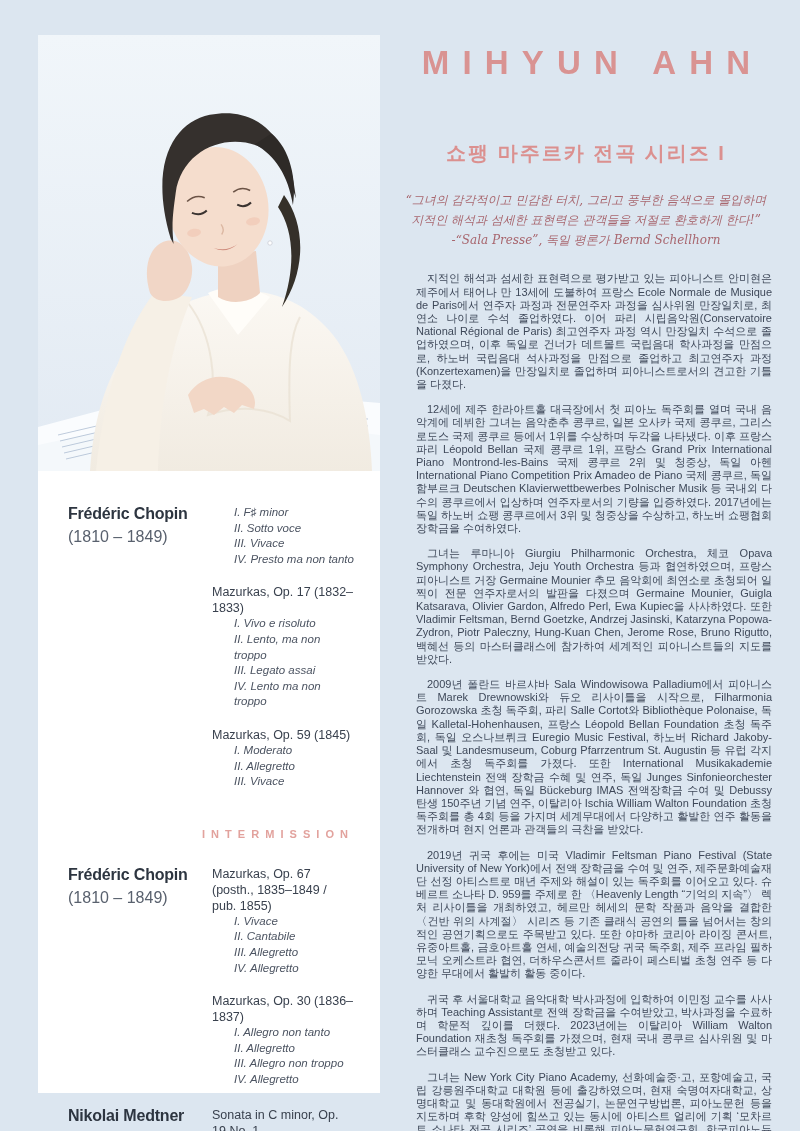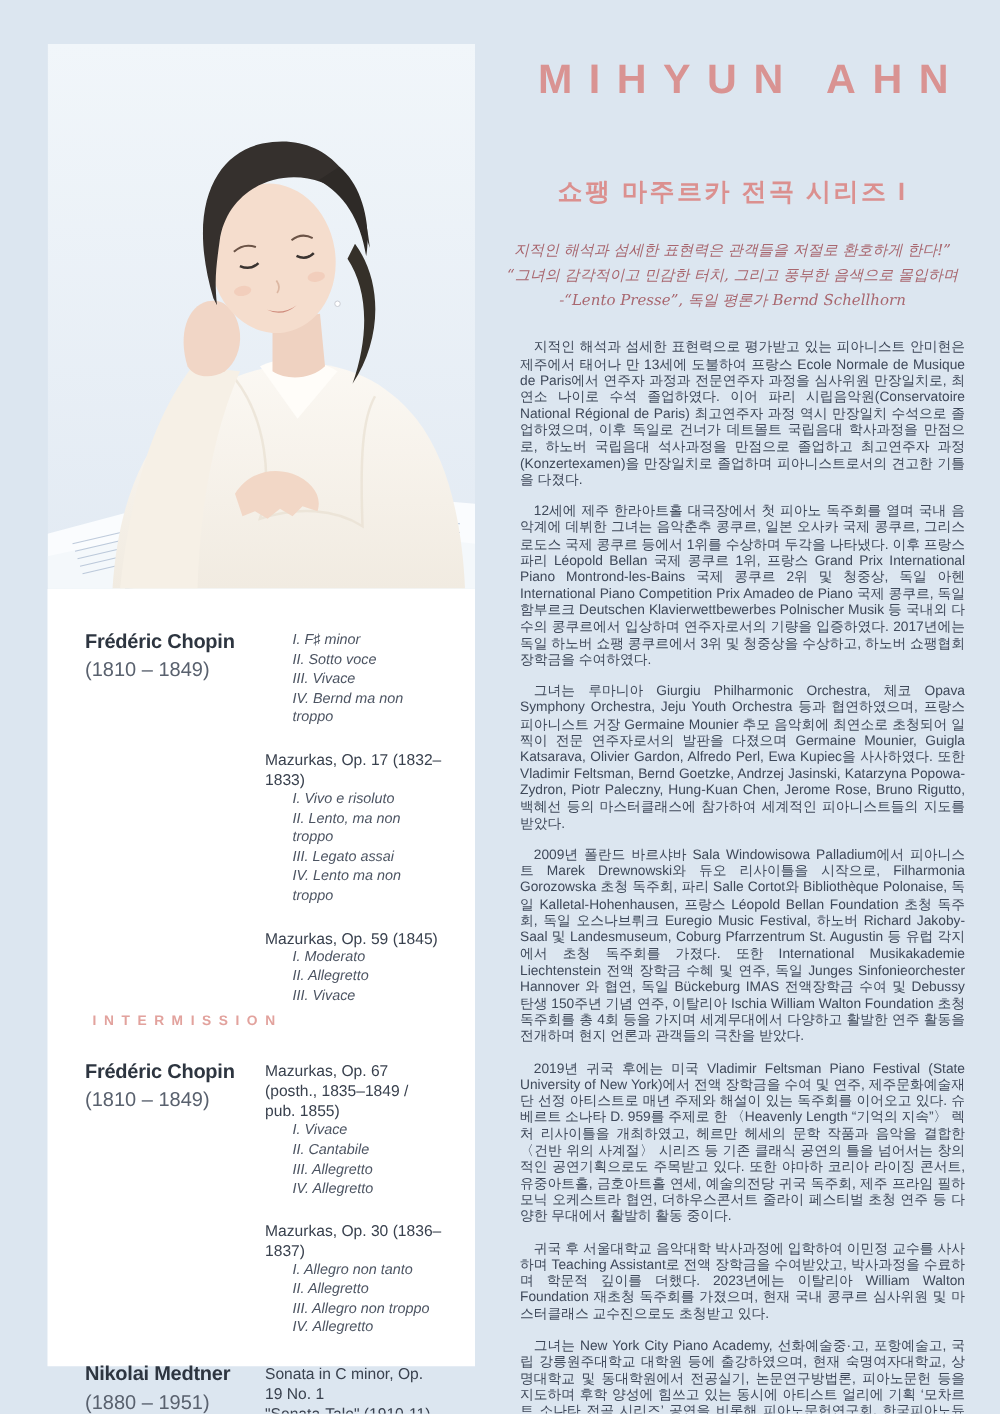--- a/index.html
+++ b/index.html
@@ -15,26 +15,26 @@
 
   .prow{display:flex;align-items:flex-start;}
   .pcomp{width:144px;flex:none;}
   .cname{font-size:16px;font-weight:700;color:#2d3540;letter-spacing:-0.2px;}
   .cdates{font-size:16px;color:#59616e;margin-top:5px;}
   .works{flex:1;}
   .work{margin-bottom:17px;}
   .work:last-child{margin-bottom:0;}
   .wtitle,.wsub{font-size:12.5px;color:#39414e;line-height:16px;}
   .mv{font-size:11.5px;font-style:italic;color:#4c5462;line-height:15.6px;margin-left:22px;}
-  .intermission{text-align:left;color:#e2a29d;font-size:11px;font-weight:600;
-                letter-spacing:0.55em;text-indent:0.55em;margin:6px 0 26px 0;}
+  .intermission{text-align:right;color:#e2a29d;font-size:11px;font-weight:600;
+                letter-spacing:0.55em;text-indent:0.55em;margin:38px 0 26px 0;}
 
   
   .right-col{position:absolute;left:400px;top:0;width:372px;}
-  .artist-name{margin-top:44px;text-align:right;font-size:33px;font-weight:700;
+  .artist-name{margin-top:44px;text-align:center;font-size:33px;font-weight:700;
                letter-spacing:0.40em;text-indent:0.40em;color:#d99392;white-space:nowrap;}
   .series-title{margin-top:58px;text-align:center;font-size:20px;font-weight:700;
                 letter-spacing:2px;color:#db908f;}
   .quote{margin-top:24px;text-align:center;font-family:"DejaVu Serif",serif;font-style:italic;
          font-size:12px;line-height:1.65;color:#a8666e;}
   .bio{margin-top:22px;color:#3e4859;font-size:11px;line-height:13.2px;text-align:justify;}
   .bio p{margin:0 0 12px 16px;text-indent:11px;}
 </style>
 </head>
 <body>
@@ -113,21 +113,21 @@
     <div class="prow">
       <div class="pcomp">
         <div class="cname">Frédéric Chopin</div>
         <div class="cdates">(1810 – 1849)</div>
       </div>
       <div class="works">
         <div class="work">
           <div class="mv">I. F♯ minor</div>
           <div class="mv">II. Sotto voce</div>
           <div class="mv">III. Vivace</div>
-          <div class="mv">IV. Bernd ma non troppo</div>
+          <div class="mv">IV. Presto ma non tanto</div>
         </div>
         <div class="work">
           <div class="wtitle">Mazurkas, Op. 17 (1832–1833)</div>
           <div class="mv">I. Vivo e risoluto</div>
           <div class="mv">II. Lento, ma non troppo</div>
           <div class="mv">III. Legato assai</div>
           <div class="mv">IV. Lento ma non troppo</div>
         </div>
         <div class="work">
           <div class="wtitle">Mazurkas, Op. 59 (1845)</div>
@@ -177,23 +177,23 @@
         </div>
       </div>
     </div>
 
   </div>
 
   <div class="right-col">
     <div class="artist-name">MIHYUN AHN</div>
     <div class="series-title">쇼팽 마주르카 전곡 시리즈 I</div>
     <div class="quote">
+      <div>“그녀의 감각적이고 민감한 터치, 그리고 풍부한 음색으로 몰입하며</div>
       <div>지적인 해석과 섬세한 표현력은 관객들을 저절로 환호하게 한다!”</div>
-      <div>“그녀의 감각적이고 민감한 터치, 그리고 풍부한 음색으로 몰입하며</div>
-      <div>-“Lento Presse”, 독일 평론가 Bernd Schellhorn</div>
+      <div>-“Sala Presse”, 독일 평론가 Bernd Schellhorn</div>
     </div>
     <div class="bio">
       <p>지적인 해석과 섬세한 표현력으로 평가받고 있는 피아니스트 안미현은 제주에서 태어나 만 13세에 도불하여 프랑스 Ecole Normale de Musique de Paris에서 연주자 과정과 전문연주자 과정을 심사위원 만장일치로, 최연소 나이로 수석 졸업하였다. 이어 파리 시립음악원(Conservatoire National Régional de Paris) 최고연주자 과정 역시 만장일치 수석으로 졸업하였으며, 이후 독일로 건너가 데트몰트 국립음대 학사과정을 만점으로, 하노버 국립음대 석사과정을 만점으로 졸업하고 최고연주자 과정(Konzertexamen)을 만장일치로 졸업하며 피아니스트로서의 견고한 기틀을 다졌다.</p>
       <p>12세에 제주 한라아트홀 대극장에서 첫 피아노 독주회를 열며 국내 음악계에 데뷔한 그녀는 음악춘추 콩쿠르, 일본 오사카 국제 콩쿠르, 그리스 로도스 국제 콩쿠르 등에서 1위를 수상하며 두각을 나타냈다. 이후 프랑스 파리 Léopold Bellan 국제 콩쿠르 1위, 프랑스 Grand Prix International Piano Montrond-les-Bains 국제 콩쿠르 2위 및 청중상, 독일 아헨 International Piano Competition Prix Amadeo de Piano 국제 콩쿠르, 독일 함부르크 Deutschen Klavierwettbewerbes Polnischer Musik 등 국내외 다수의 콩쿠르에서 입상하며 연주자로서의 기량을 입증하였다. 2017년에는 독일 하노버 쇼팽 콩쿠르에서 3위 및 청중상을 수상하고, 하노버 쇼팽협회 장학금을 수여하였다.</p>
       <p>그녀는 루마니아 Giurgiu Philharmonic Orchestra, 체코 Opava Symphony Orchestra, Jeju Youth Orchestra 등과 협연하였으며, 프랑스 피아니스트 거장 Germaine Mounier 추모 음악회에 최연소로 초청되어 일찍이 전문 연주자로서의 발판을 다졌으며 Germaine Mounier, Guigla Katsarava, Olivier Gardon, Alfredo Perl, Ewa Kupiec을 사사하였다. 또한 Vladimir Feltsman, Bernd Goetzke, Andrzej Jasinski, Katarzyna Popowa-Zydron, Piotr Paleczny, Hung-Kuan Chen, Jerome Rose, Bruno Rigutto, 백혜선 등의 마스터클래스에 참가하여 세계적인 피아니스트들의 지도를 받았다.</p>
       <p>2009년 폴란드 바르샤바 Sala Windowisowa Palladium에서 피아니스트 Marek Drewnowski와 듀오 리사이틀을 시작으로, Filharmonia Gorozowska 초청 독주회, 파리 Salle Cortot와 Bibliothèque Polonaise, 독일 Kalletal-Hohenhausen, 프랑스 Léopold Bellan Foundation 초청 독주회, 독일 오스나브뤼크 Euregio Music Festival, 하노버 Richard Jakoby-Saal 및 Landesmuseum, Coburg Pfarrzentrum St. Augustin 등 유럽 각지에서 초청 독주회를 가졌다. 또한 International Musikakademie Liechtenstein 전액 장학금 수혜 및 연주, 독일 Junges Sinfonieorchester Hannover 와 협연, 독일 Bückeburg IMAS 전액장학금 수여 및 Debussy 탄생 150주년 기념 연주, 이탈리아 Ischia William Walton Foundation 초청 독주회를 총 4회 등을 가지며 세계무대에서 다양하고 활발한 연주 활동을 전개하며 현지 언론과 관객들의 극찬을 받았다.</p>
       <p>2019년 귀국 후에는 미국 Vladimir Feltsman Piano Festival (State University of New York)에서 전액 장학금을 수여 및 연주, 제주문화예술재단 선정 아티스트로 매년 주제와 해설이 있는 독주회를 이어오고 있다. 슈베르트 소나타 D. 959를 주제로 한 〈Heavenly Length “기억의 지속”〉 렉처 리사이틀을 개최하였고, 헤르만 헤세의 문학 작품과 음악을 결합한 〈건반 위의 사계절〉 시리즈 등 기존 클래식 공연의 틀을 넘어서는 창의적인 공연기획으로도 주목받고 있다. 또한 야마하 코리아 라이징 콘서트, 유중아트홀, 금호아트홀 연세, 예술의전당 귀국 독주회, 제주 프라임 필하모닉 오케스트라 협연, 더하우스콘서트 줄라이 페스티벌 초청 연주 등 다양한 무대에서 활발히 활동 중이다.</p>
       <p>귀국 후 서울대학교 음악대학 박사과정에 입학하여 이민정 교수를 사사하며 Teaching Assistant로 전액 장학금을 수여받았고, 박사과정을 수료하며 학문적 깊이를 더했다. 2023년에는 이탈리아 William Walton Foundation 재초청 독주회를 가졌으며, 현재 국내 콩쿠르 심사위원 및 마스터클래스 교수진으로도 초청받고 있다.</p>
       <p>그녀는 New York City Piano Academy, 선화예술중·고, 포항예술고, 국립 강릉원주대학교 대학원 등에 출강하였으며, 현재 숙명여자대학교, 상명대학교 및 동대학원에서 전공실기, 논문연구방법론, 피아노문헌 등을 지도하며 후학 양성에 힘쓰고 있는 동시에 아티스트 얼리에 기획 ‘모차르트 소나타 전곡 시리즈’ 공연을 비롯해 피아노문헌연구회, 한국피아노듀오협회, 제주피아노앙상블, 한국피아노학회 피아노모 연구위원으로 활동하며 폭넓은 음악적 행보를 이어가고 있다.</p>
     </div>

